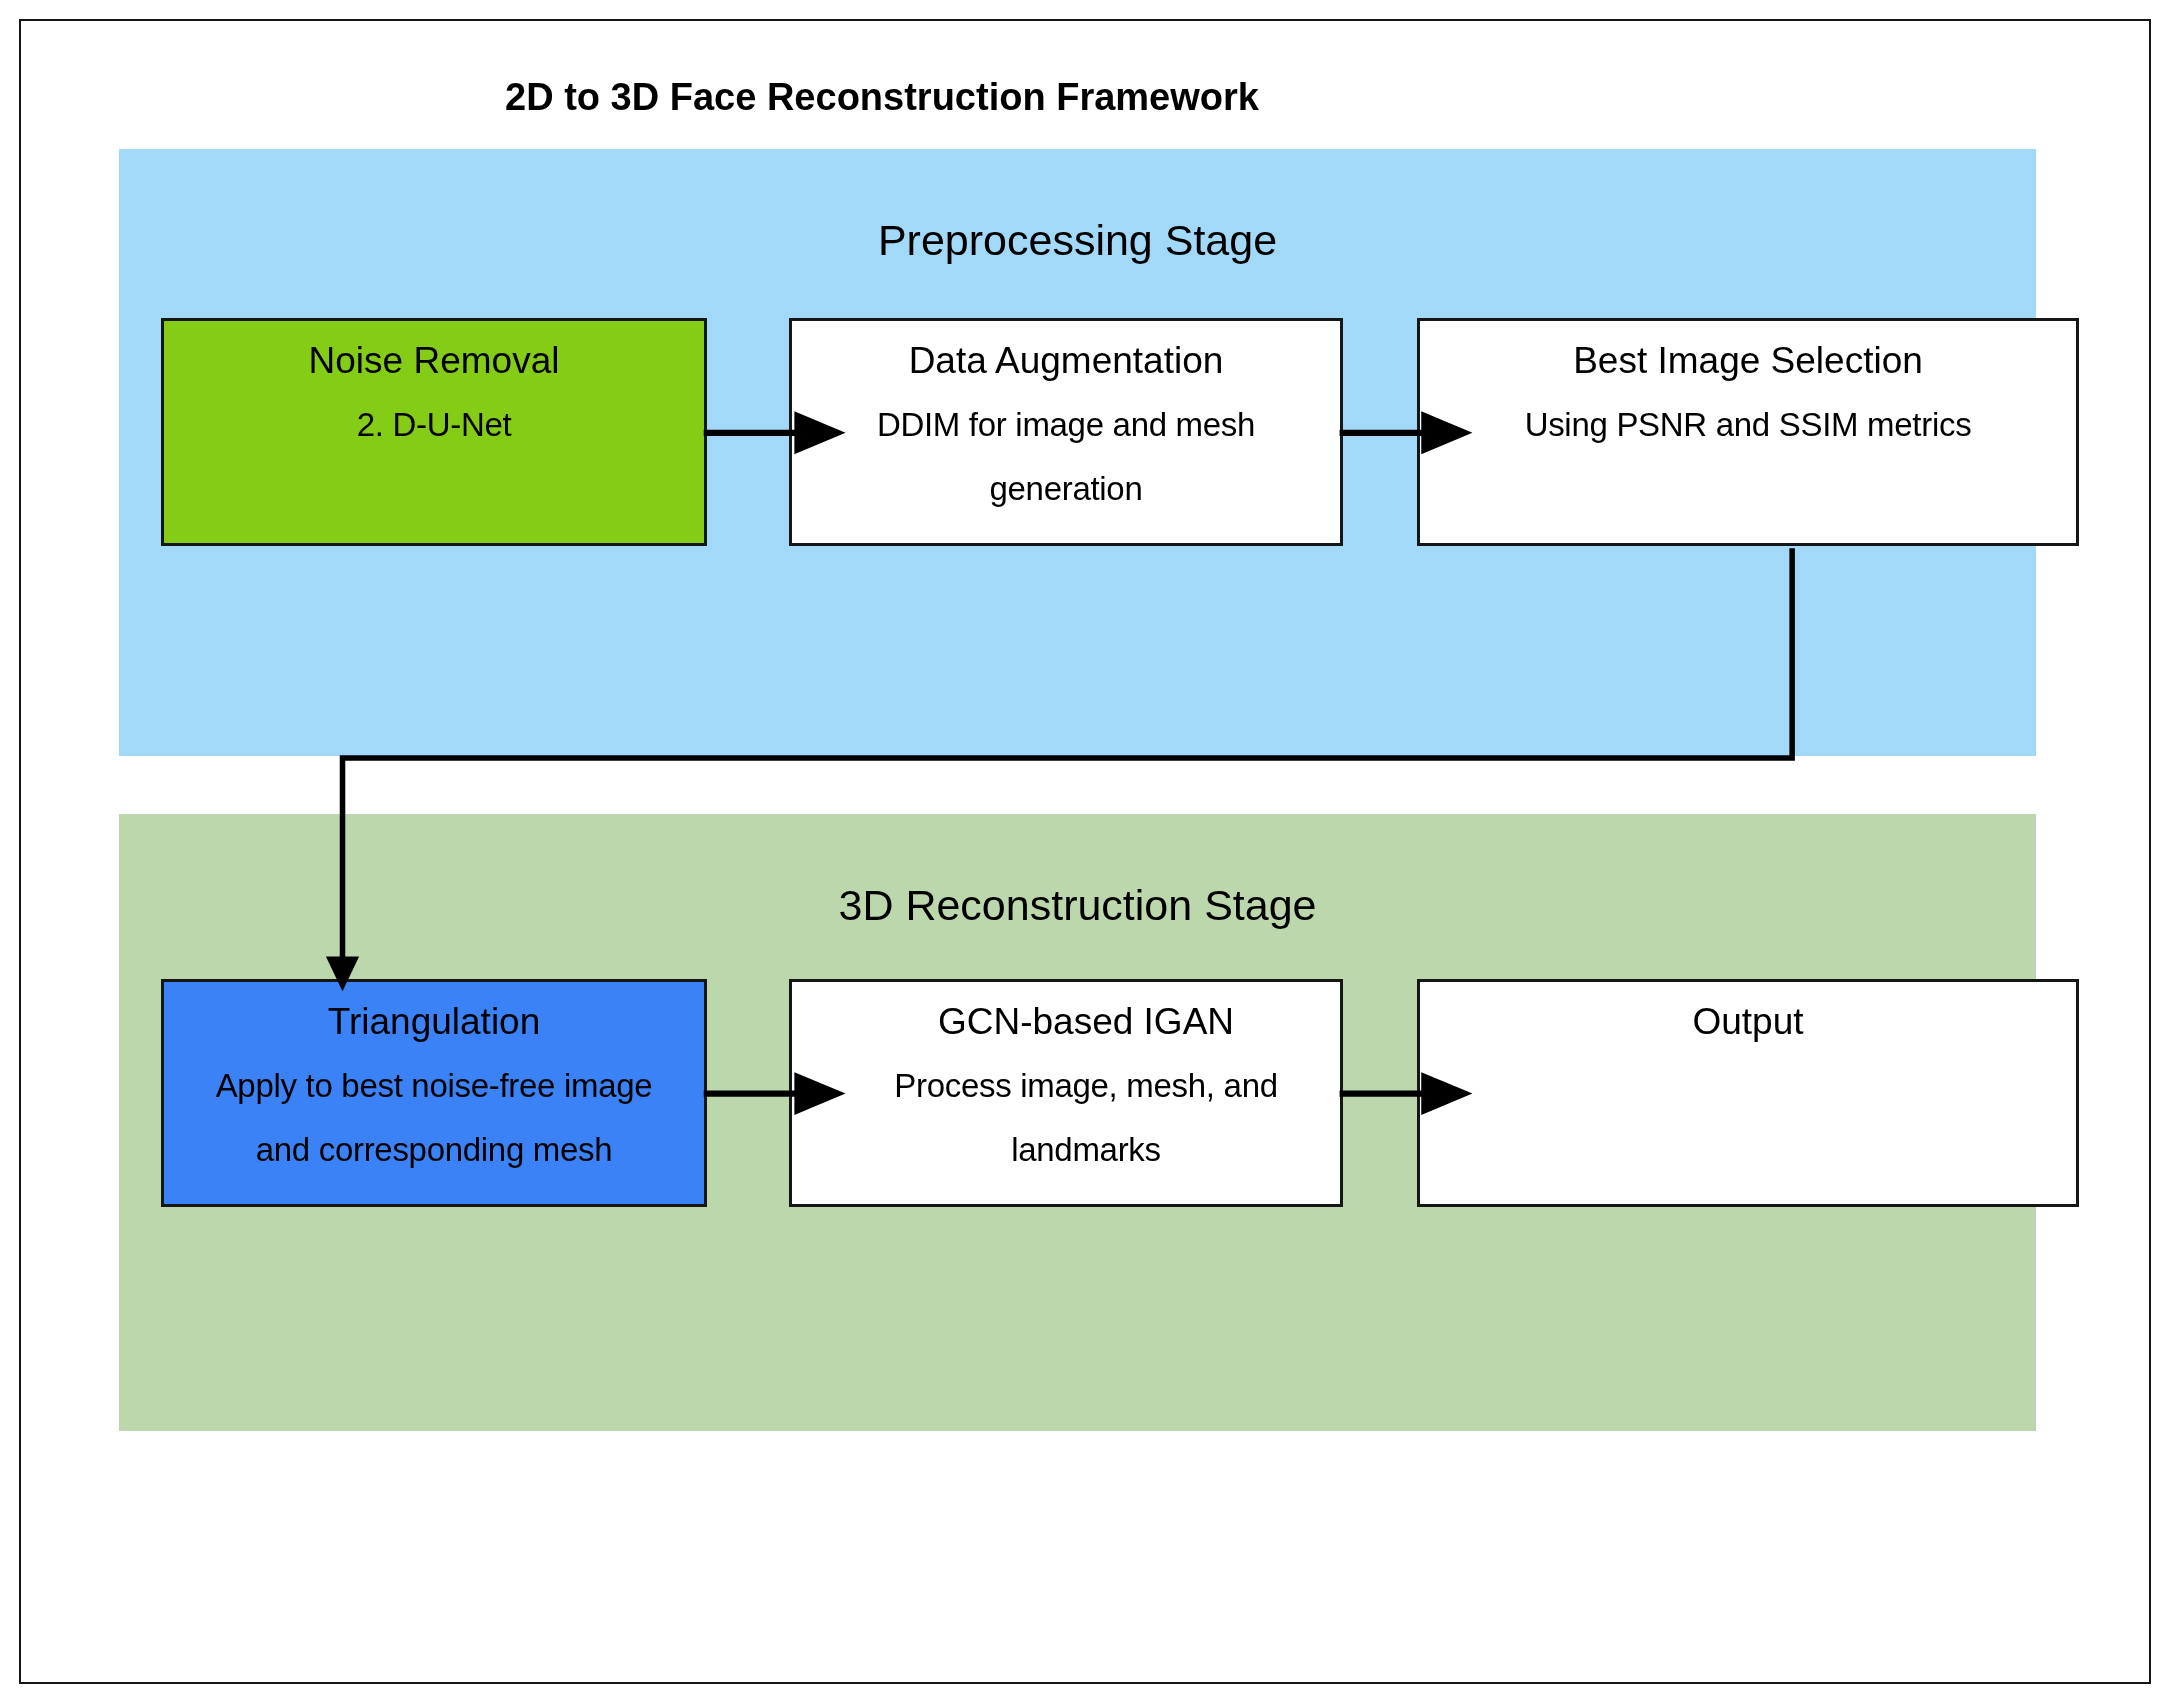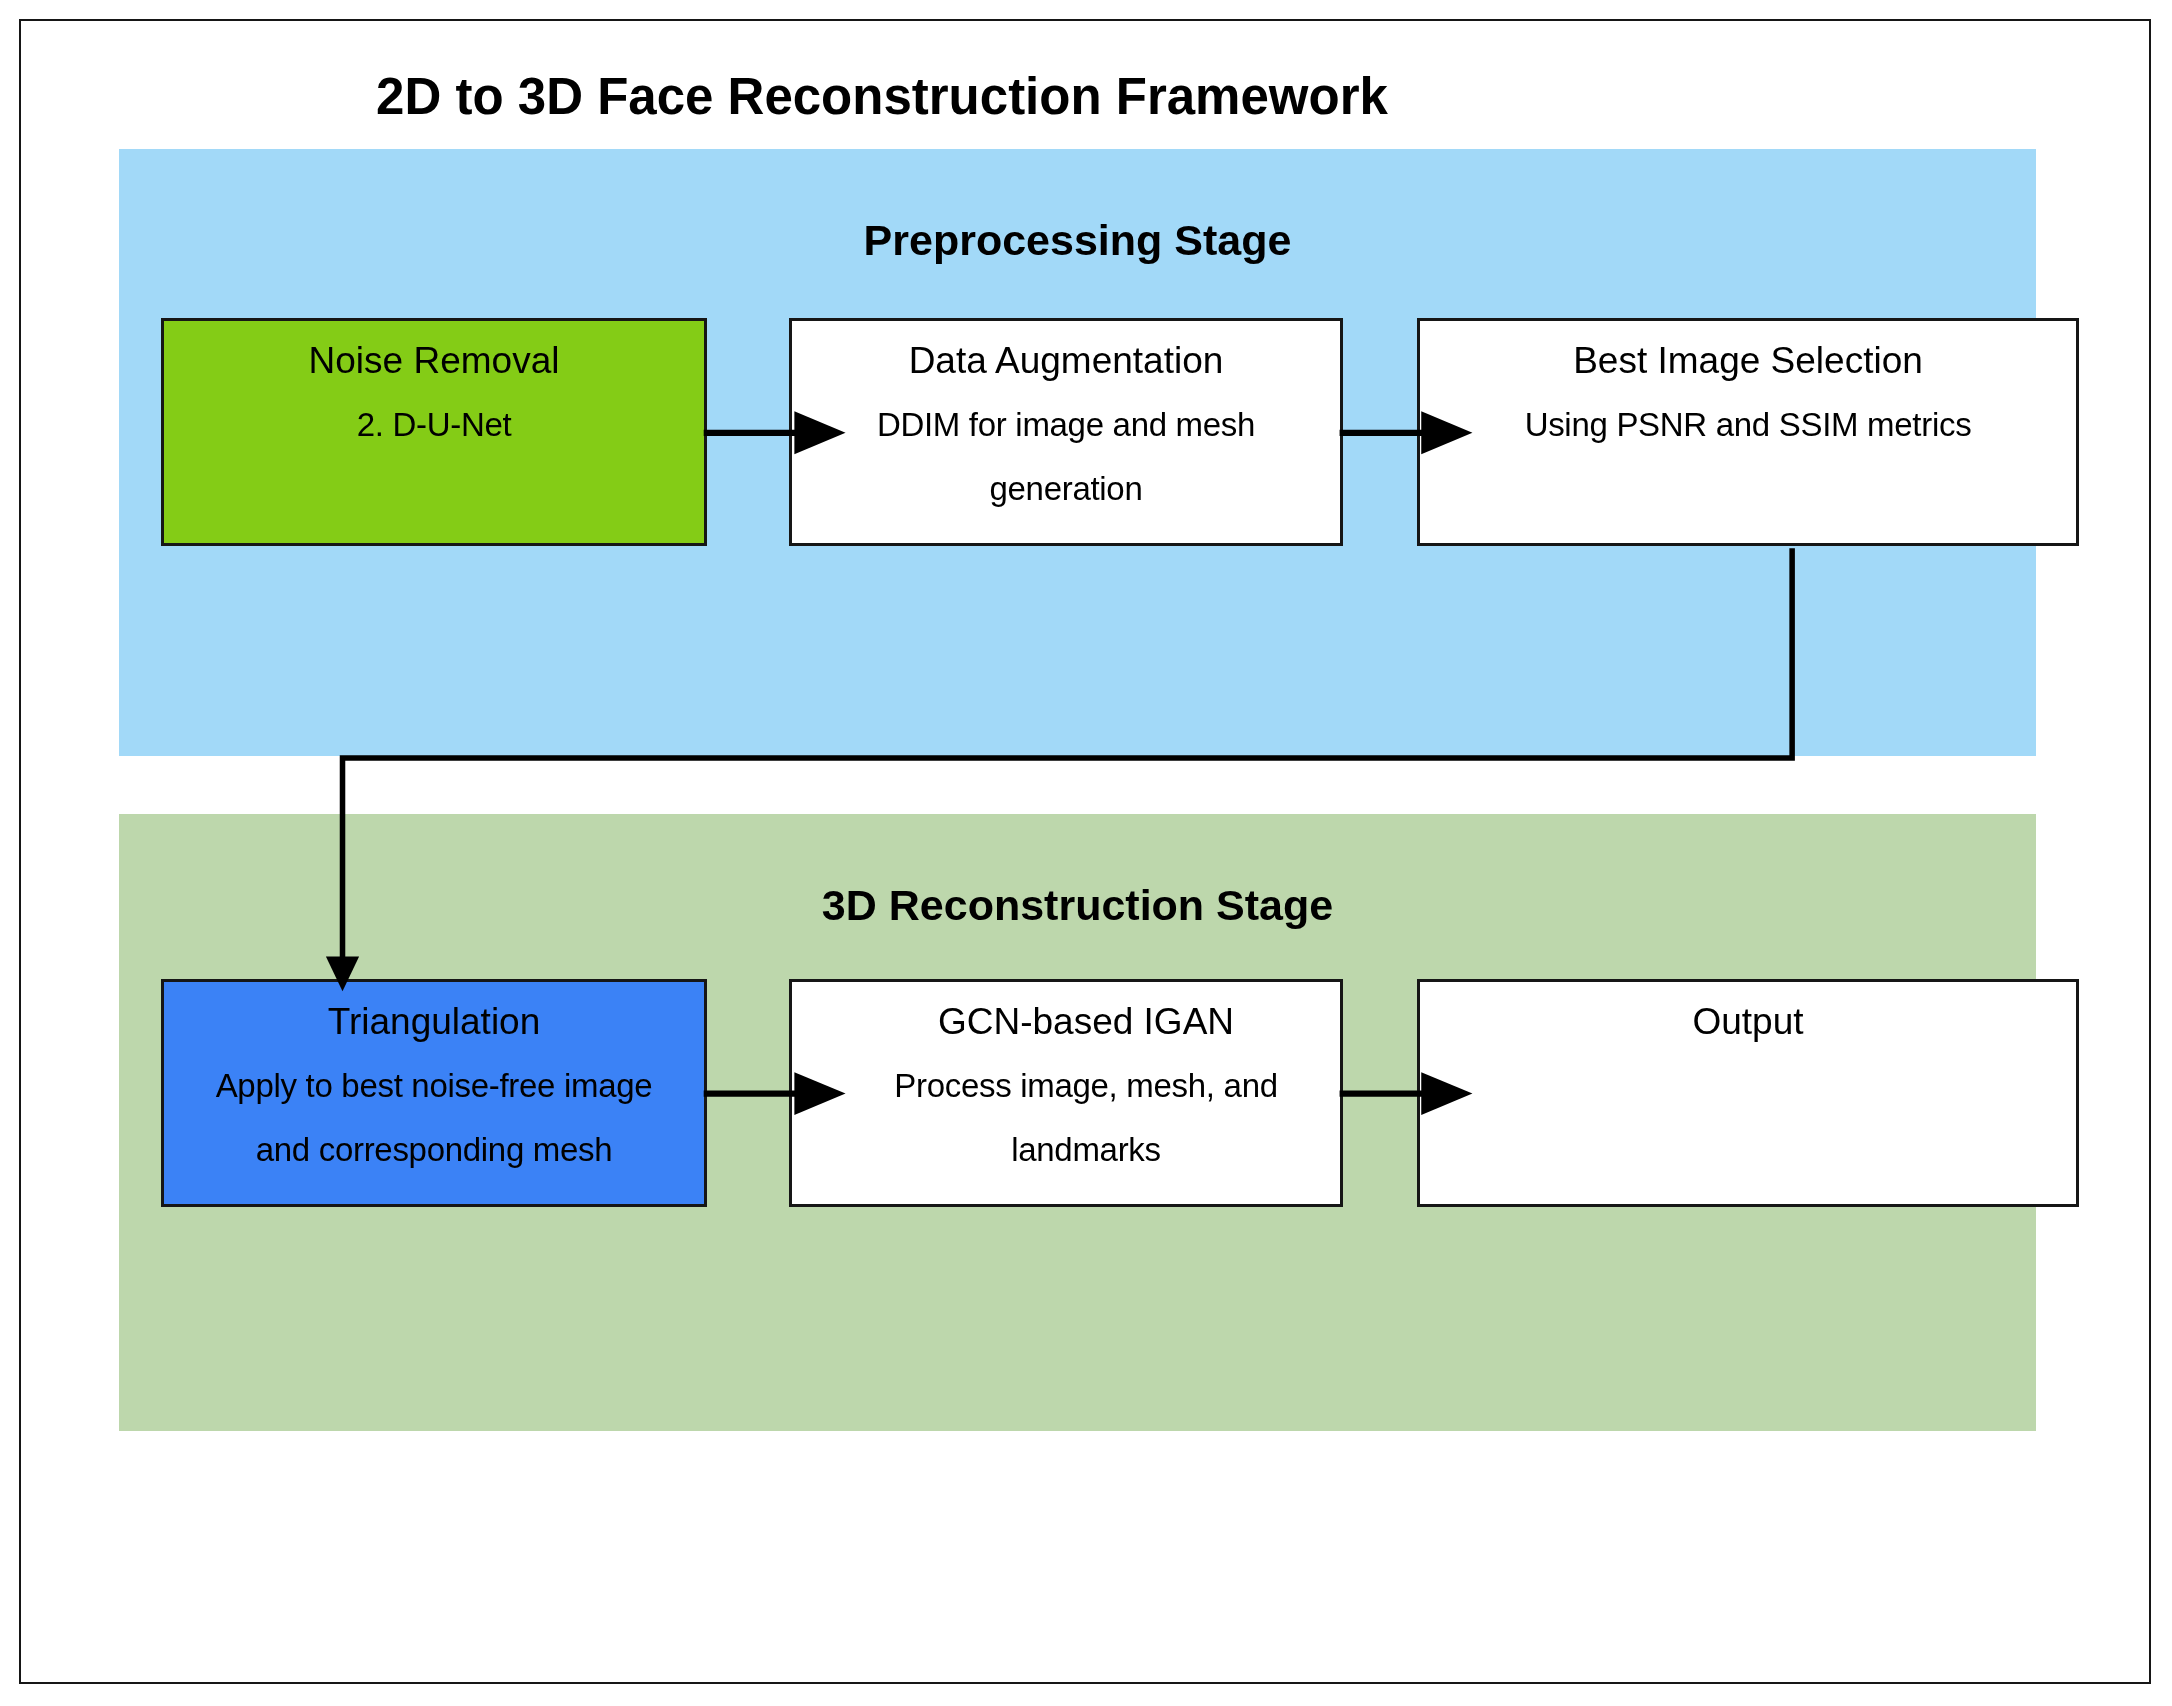--- a/index.html
+++ b/index.html
@@ -13,29 +13,29 @@
   }
   .frame{
     position:absolute;left:19.4px;top:19.4px;
     width:2132px;height:1665px;
     box-sizing:border-box;
     border:2.8px solid #161616;
   }
   .page-title{
     position:absolute;left:0;top:68px;width:1764px;
     text-align:center;
-    font-size:51px;font-weight:700;line-height:58px;
+    font-size:38px;font-weight:700;line-height:58px;
     white-space:nowrap;
   }
   .band{position:absolute;left:119px;width:1917px;}
   .band-blue{top:149px;height:607px;}
   .band-green{top:814px;height:617px;}
   .band-label{
     padding-top:66px;text-align:center;
-    font-size:43px;font-weight:700;line-height:50px;
+    font-size:43px;font-weight:400;line-height:50px;
     white-space:nowrap;
   }
   .node{
     position:absolute;height:228px;
     box-sizing:border-box;
     background:#ffffff;
     border:3.5px solid #161616;
     padding-top:8.3px;
   }
   .r1{top:318px;} .r2{top:979px;}

